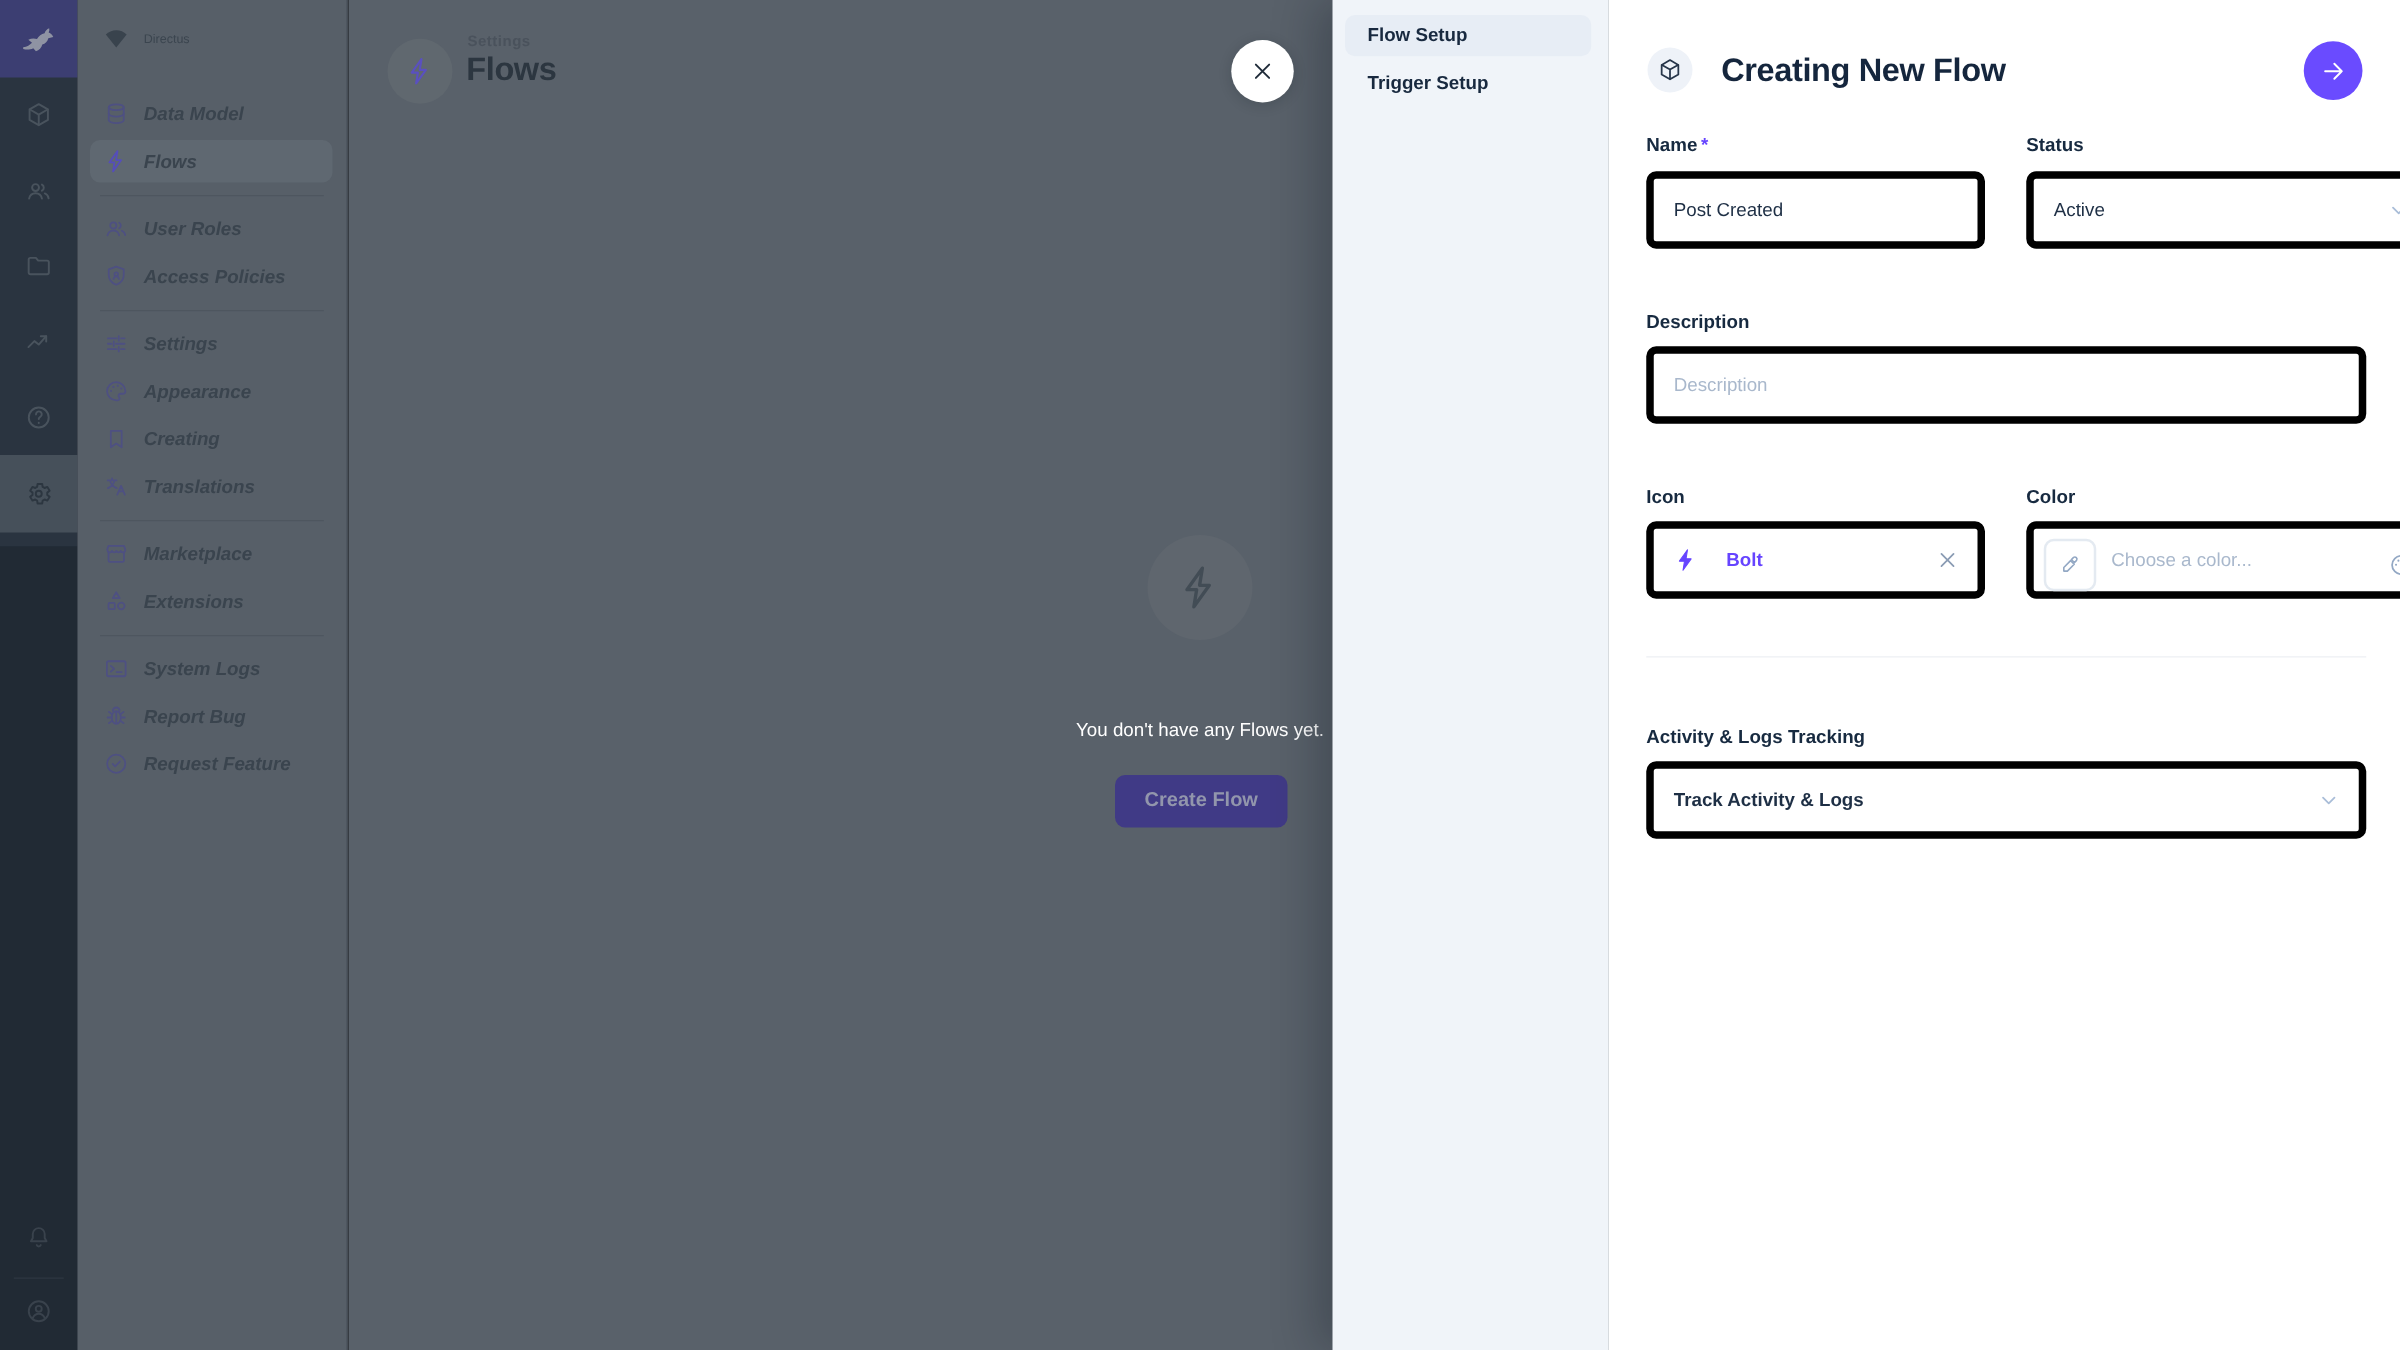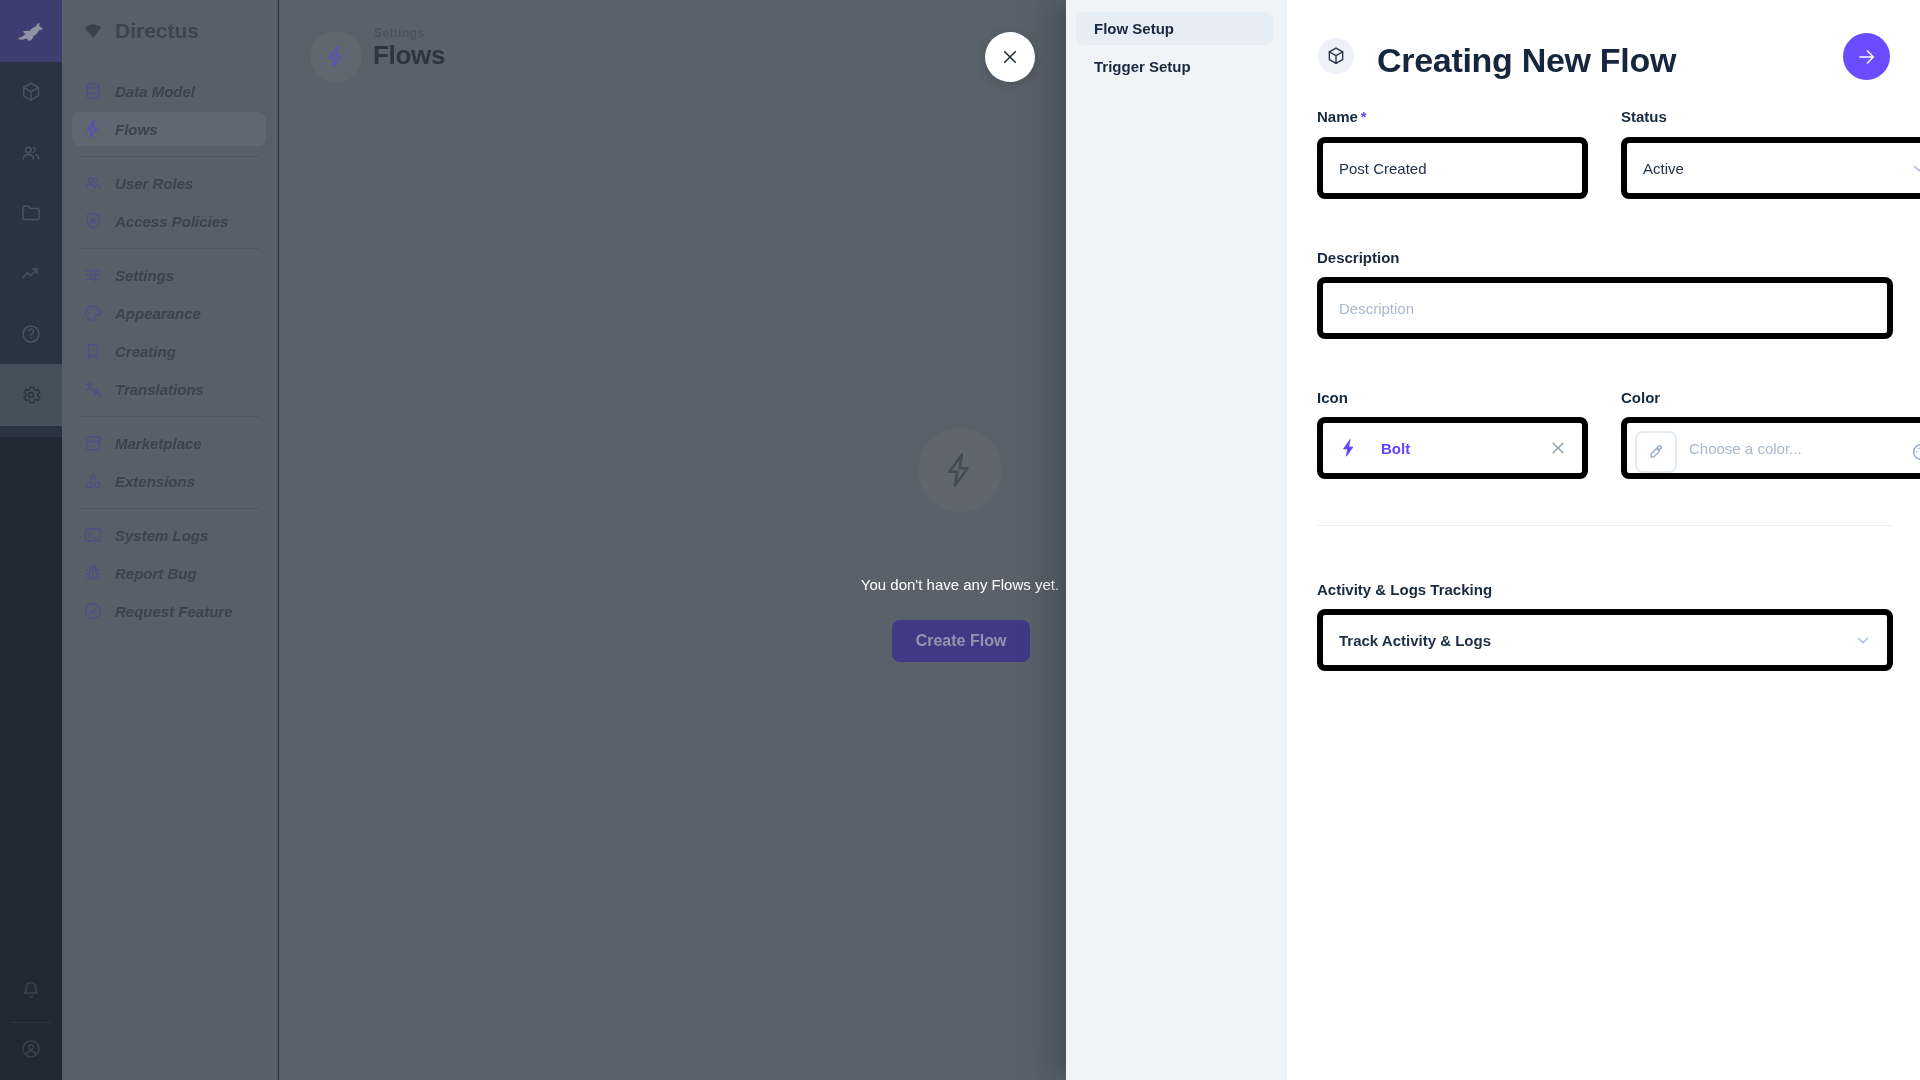--- a/index.html
+++ b/index.html
@@ -15,21 +15,21 @@
     color:#49535d;cursor:pointer;}
   .mod.active{height:62px;background:#46505a;color:#2c3640;}
   .mb-btn{position:absolute;left:0;width:62px;height:44px;display:flex;align-items:center;justify-content:center;
     color:#39424c;cursor:pointer;background:none;border:none;}
   .mb-divider{position:absolute;left:11px;top:1022px;width:40px;height:1px;background:#2e3741;}
 
   
   .nav{position:absolute;left:62px;top:0;width:216px;height:1080px;background:#575f68;
     border-right:1px solid #4c545d;box-sizing:border-box;z-index:1;}
   .project-row{height:62px;display:flex;align-items:center;gap:12px;padding-left:21px;cursor:pointer;color:#39434d;}
-  .project-label{font-size:21px;font-weight:700;color:#3b454f;}
+  .project-label{font-size:10px;font-weight:400;color:#3b454f;}
   .nav-items{padding-top:10px;}
   .nav-item{position:relative;height:38px;display:flex;align-items:center;gap:12px;padding-left:21px;cursor:pointer;}
   .nav-item.active::before{content:"";position:absolute;left:10px;right:11px;top:2px;bottom:2px;
     background:#5f6871;border-radius:8px;}
   .nav-item>*{position:relative;font-style:italic;}
   .nav-ic{display:flex;color:#4e5082;}
   .nav-item.active .nav-ic{color:#554dbb;}
   .nav-label{font-size:15px;font-weight:600;color:#3a444e;}
   .nav-divider{height:16px;position:relative;}
   .nav-divider::after{content:"";position:absolute;left:18px;right:18px;top:8px;height:1px;background:#4e565f;}
@@ -59,21 +59,21 @@
   
   .drawer{position:absolute;left:1066px;top:0;width:854px;height:1080px;z-index:10;
     box-shadow:-12px 0 34px rgba(10,18,28,.28);}
   .drawer-side{position:absolute;left:0;top:0;width:221px;height:1080px;background:#f0f4f9;}
   .tab{position:absolute;left:10px;width:197px;height:33px;border-radius:8px;display:flex;align-items:center;
     padding-left:18px;box-sizing:border-box;font-size:15px;font-weight:600;color:#18293f;cursor:pointer;}
   .tab.active{background:#e7edf5;}
   .drawer-main{position:absolute;left:221px;top:0;width:633px;height:1080px;background:#ffffff;}
   .badge{position:absolute;left:31px;top:38px;width:36px;height:36px;border-radius:50%;background:#eef2f8;
     color:#27364a;display:flex;align-items:center;justify-content:center;}
-  .drawer-title{position:absolute;left:90px;top:41px;font-size:34px;font-weight:700;letter-spacing:-.3px;color:#15263d;}
+  .drawer-title{position:absolute;left:90px;top:41px;font-size:26px;font-weight:700;letter-spacing:-.3px;color:#15263d;}
   .submit-btn{position:absolute;left:556px;top:33px;width:47px;height:47px;border-radius:50%;border:none;
     background:#6a4bff;color:#fff;display:flex;align-items:center;justify-content:center;cursor:pointer;}
 
   .f-label{position:absolute;font-size:15px;font-weight:700;color:#172a40;}
   .req{color:#6644ff;margin-left:3px;}
   .field{position:absolute;height:62px;border:6px solid #000000;border-radius:8px;background:#fff;
     box-sizing:border-box;display:flex;align-items:center;}
   input.field{padding:0 16px;font-size:15px;color:#1e2f45;outline:none;font-family:inherit;}
   input::placeholder{color:#a9b8cc;opacity:1;}
   .c1{left:30px;width:271px;} .c2{left:334px;width:328px;} .fullw{left:30px;width:576px;}

